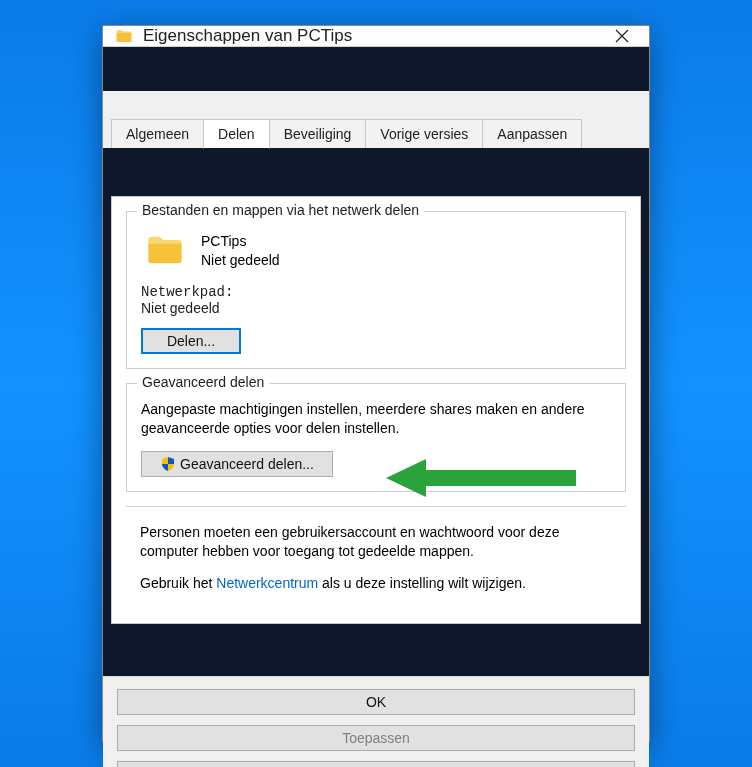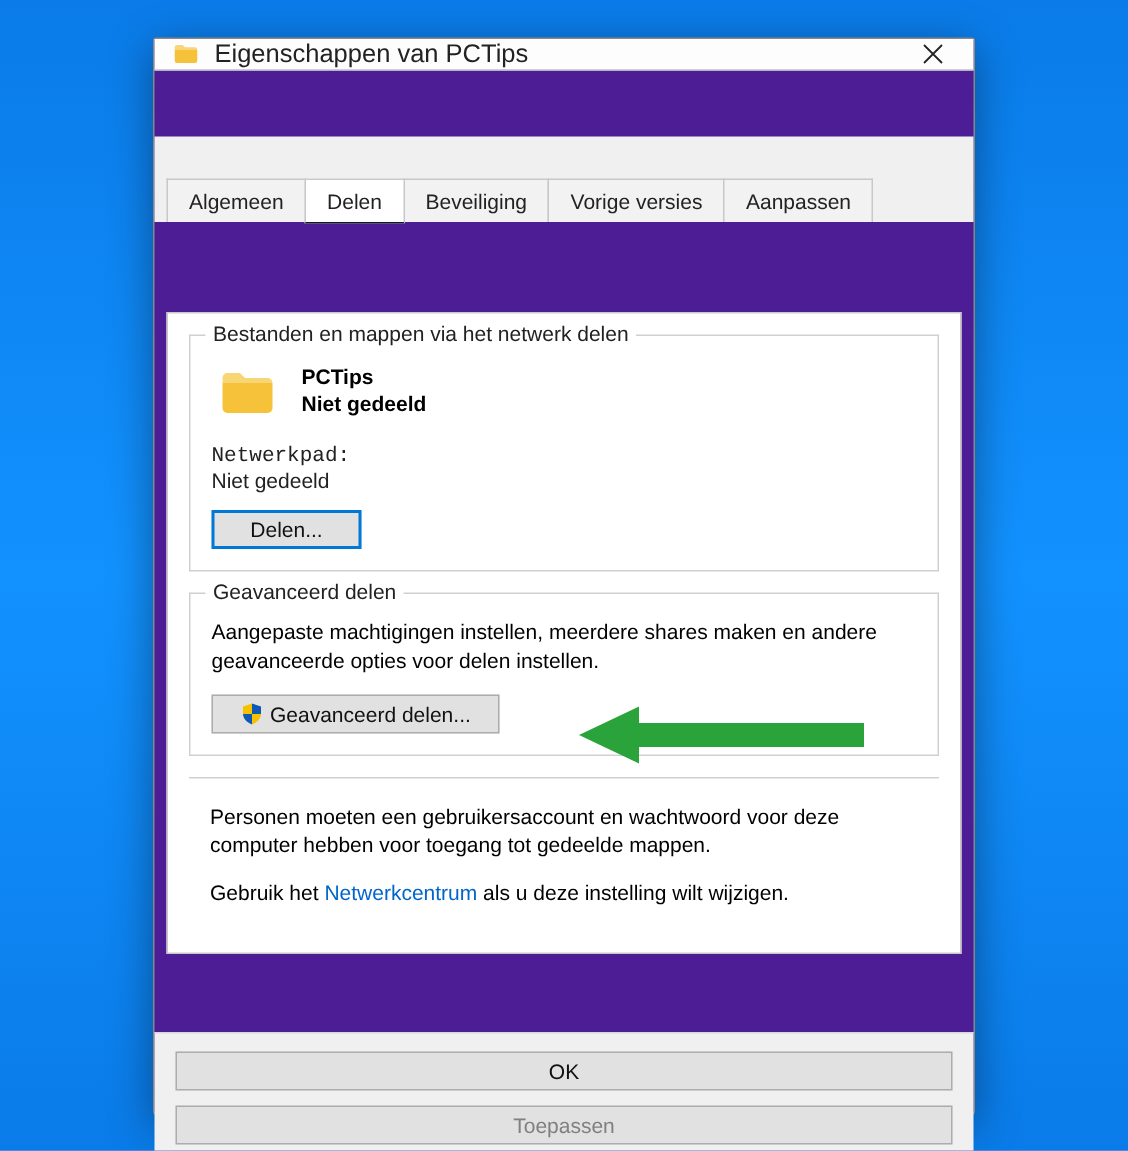--- a/index.html
+++ b/index.html
@@ -6,21 +6,21 @@
     body {
       width: 752px; height: 767px;
       background: linear-gradient(180deg, #0a7be8 0%, #1292ff 50%, #0a7be8 100%);
       font-family: 'Segoe UI', Tahoma, sans-serif;
       font-size: 14px;
       display: flex; align-items: center; justify-content: center;
       overflow: hidden;
     }
     .window {
       width: 548px; height: 718px;
-      background: #4c1d95;
+      background: #0f172a;
       border: 1px solid #888;
       border-radius: 2px;
       box-shadow: 0 8px 30px rgba(0,0,0,0.4);
       display: flex; flex-direction: column;
       position: relative;
       gap: 44px;
     }
     .titlebar {
       height: 42px; display: flex; align-items: center;
       padding: 0 4px 0 12px;
@@ -53,21 +53,21 @@
     }
     .tab.active {
       background: #fff;
       border-bottom: 1px solid #0f172a;
       z-index: 2;
       margin-bottom: -1px;
     }
     .tab:not(.active) { background: #f2f2f2; }
 
     .tab-panel {
-      margin: 16px 8px 8px 8px;
+      margin: 4px 8px 8px 8px;
       background: #fff;
       border: 1px solid #c8c8c8;
       flex: 1;
       padding: 14px;
       position: relative;
     }
 
     .group {
       border: 1px solid #d0d0d0;
       padding: 12px 14px 14px 14px;
@@ -75,21 +75,21 @@
       position: relative;
     }
     .group-title {
       position: absolute;
       top: -10px; left: 10px;
       background: #fff;
       padding: 0 5px;
       font-size: 14px;
       color: #222;
     }
-    .folder-row { display: flex; align-items: flex-start; margin: 6px 0 14px 0; font-weight: bold; }
+    .folder-row { display: flex; align-items: flex-end; margin: 6px 0 14px 0; }
     .big-folder { width: 40px; height: 40px; margin-right: 16px; margin-left: 4px; }
     .folder-meta div { line-height: 1.35; }
 
     .label { color: #222; }
     .field-label { margin-top: 4px; font-family: Liberation Mono, monospace; }
     .field-value { margin-bottom: 12px; }
 
     .btn {
       background: #e1e1e1;
       border: 1px solid #adadad;

